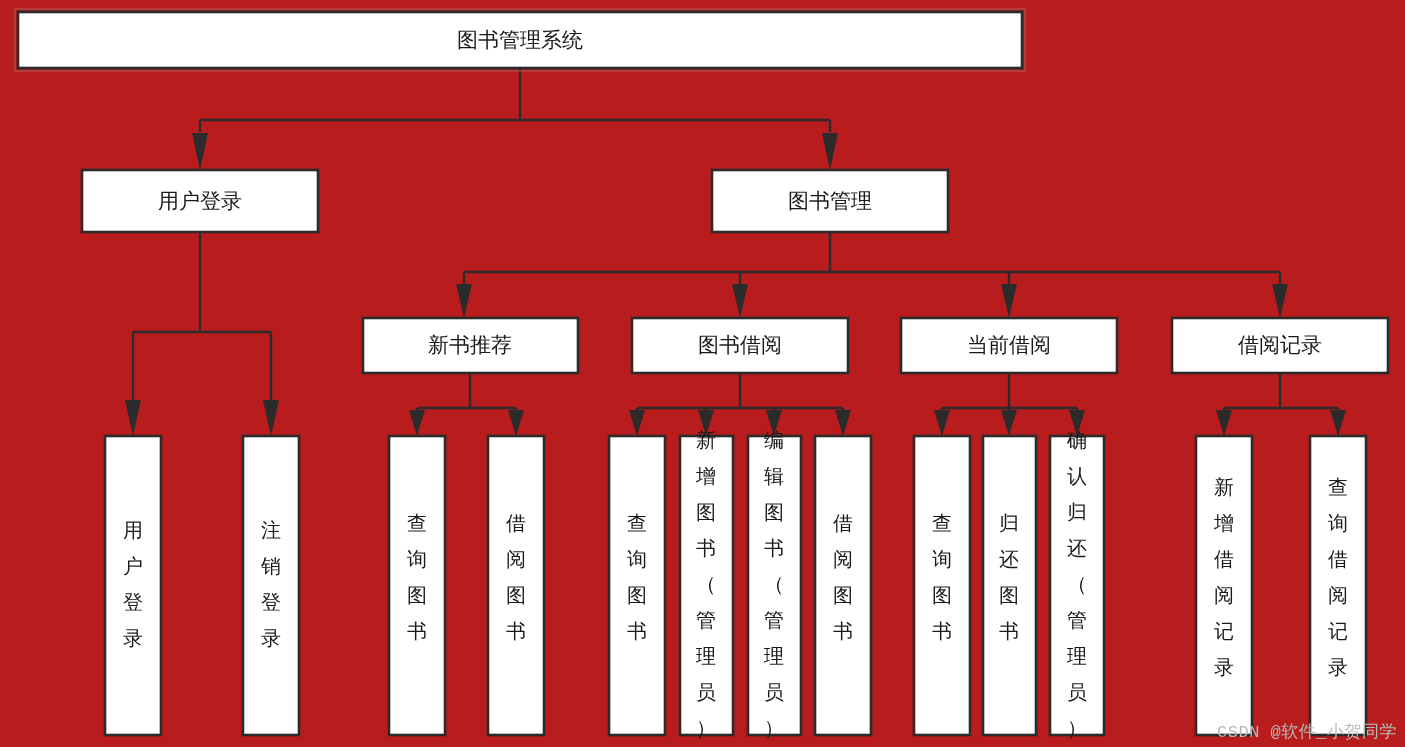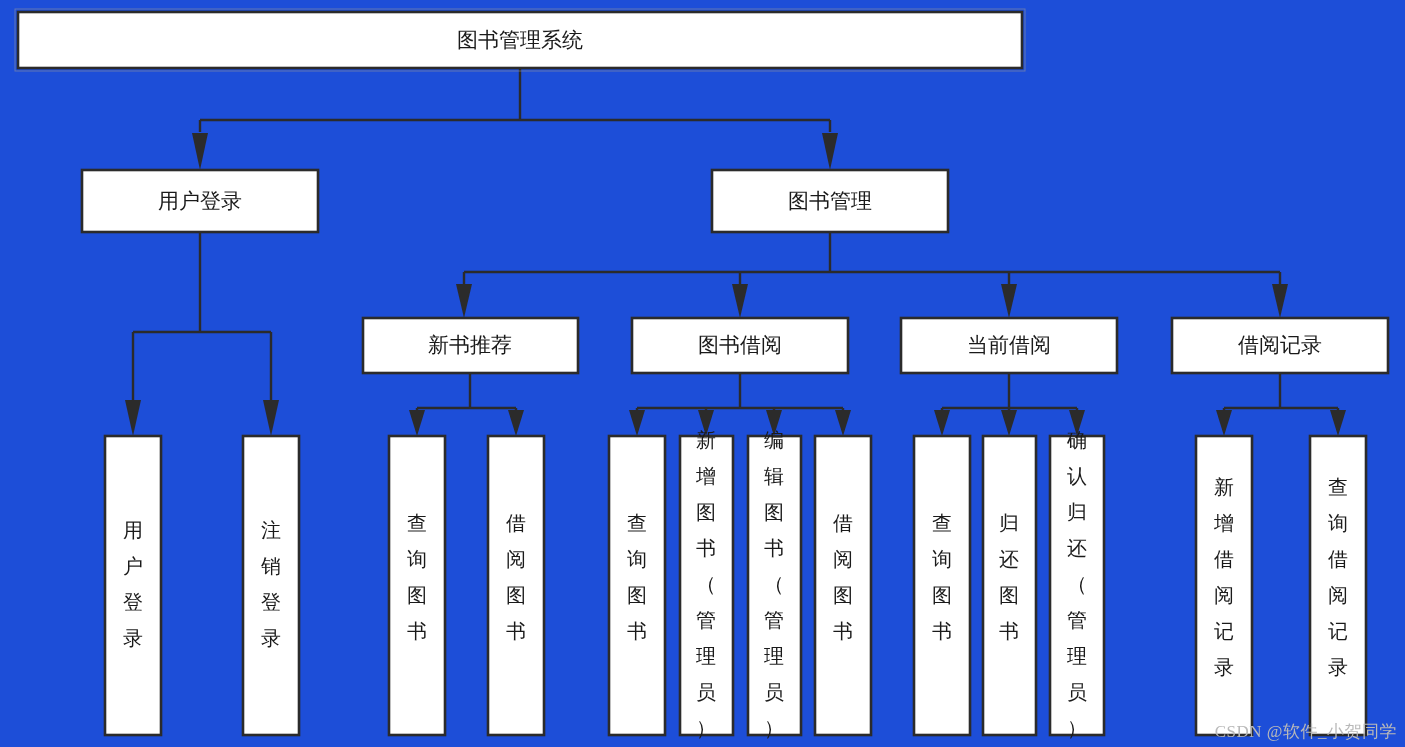--- a/index.html
+++ b/index.html
@@ -11,21 +11,21 @@
     width: 1405px;
     height: 747px;
     font-family: "Liberation Sans", "DejaVu Sans", sans-serif;
     overflow: hidden;
     position: relative;
   }
   #diagram-root {
     position: relative;
     width: 1405px;
     height: 747px;
-    background: #1d4ed8;
+    background: #b91c1c;
   }
   svg#tree-svg {
     position: absolute;
     left: 0;
     top: 0;
     width: 1405px;
     height: 747px;
     display: block;
   }
   .node-box {
@@ -59,21 +59,21 @@
   .node-label-vertical {
     font-family: "Liberation Sans", "DejaVu Sans", sans-serif;
     font-size: 20px;
     fill: #1a1a1a;
     text-anchor: middle;
   }
   .watermark-text {
     position: absolute;
     right: 8px;
     bottom: 4px;
-    font-family: Liberation Serif, serif;
+    font-family: Liberation Mono, monospace;
     font-size: 17px;
     color: #b9b9b9;
     letter-spacing: 0.5px;
     white-space: nowrap;
     user-select: none;
   }
 </style>
 </head>
 <body>
 

